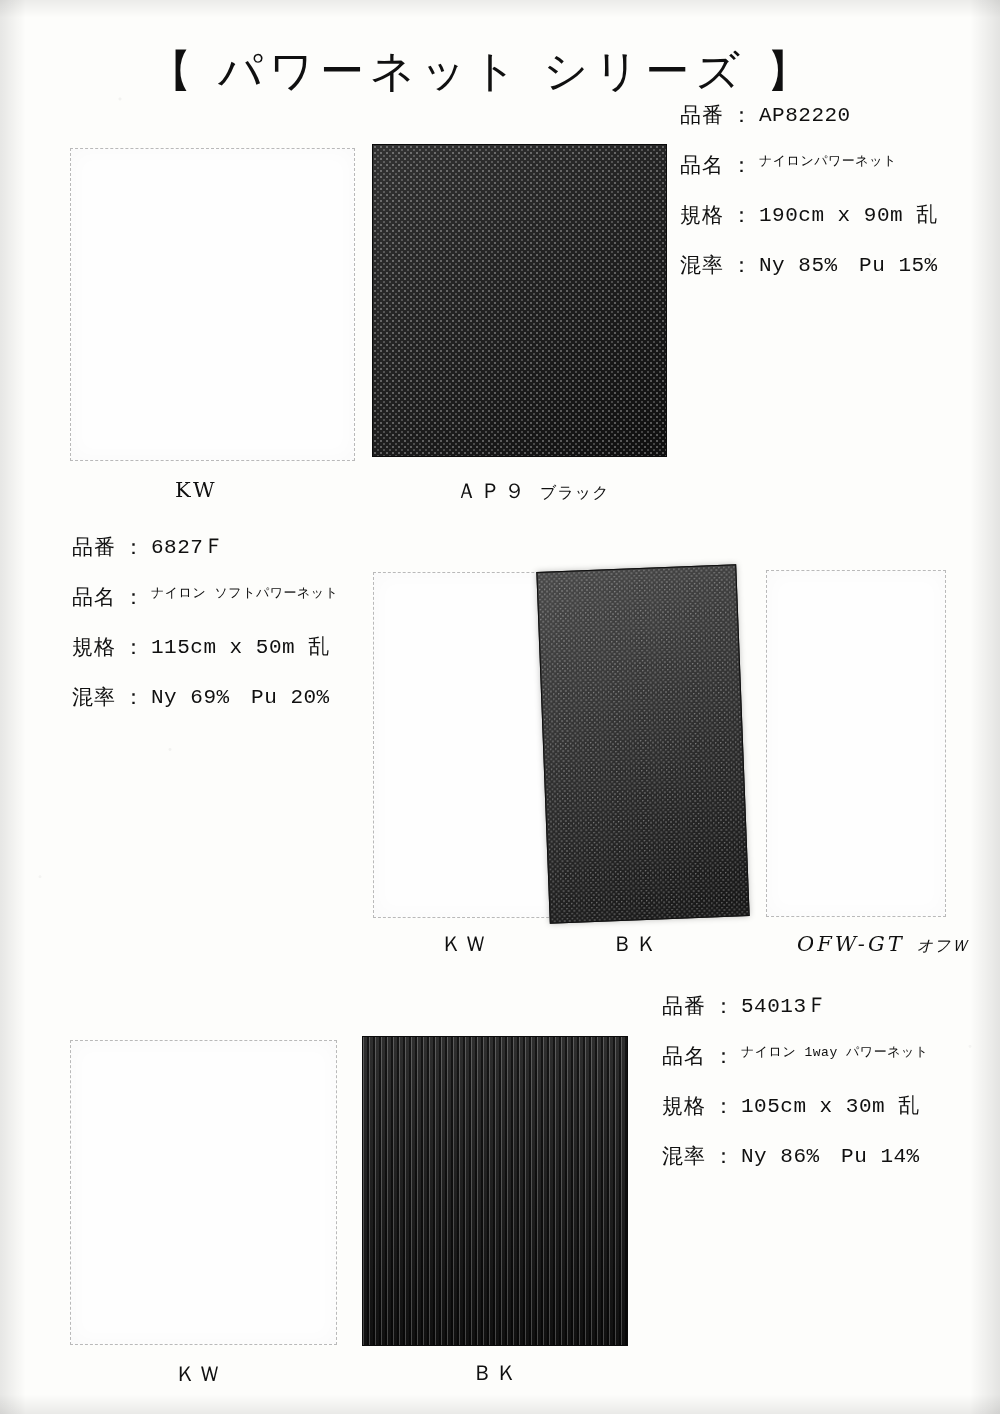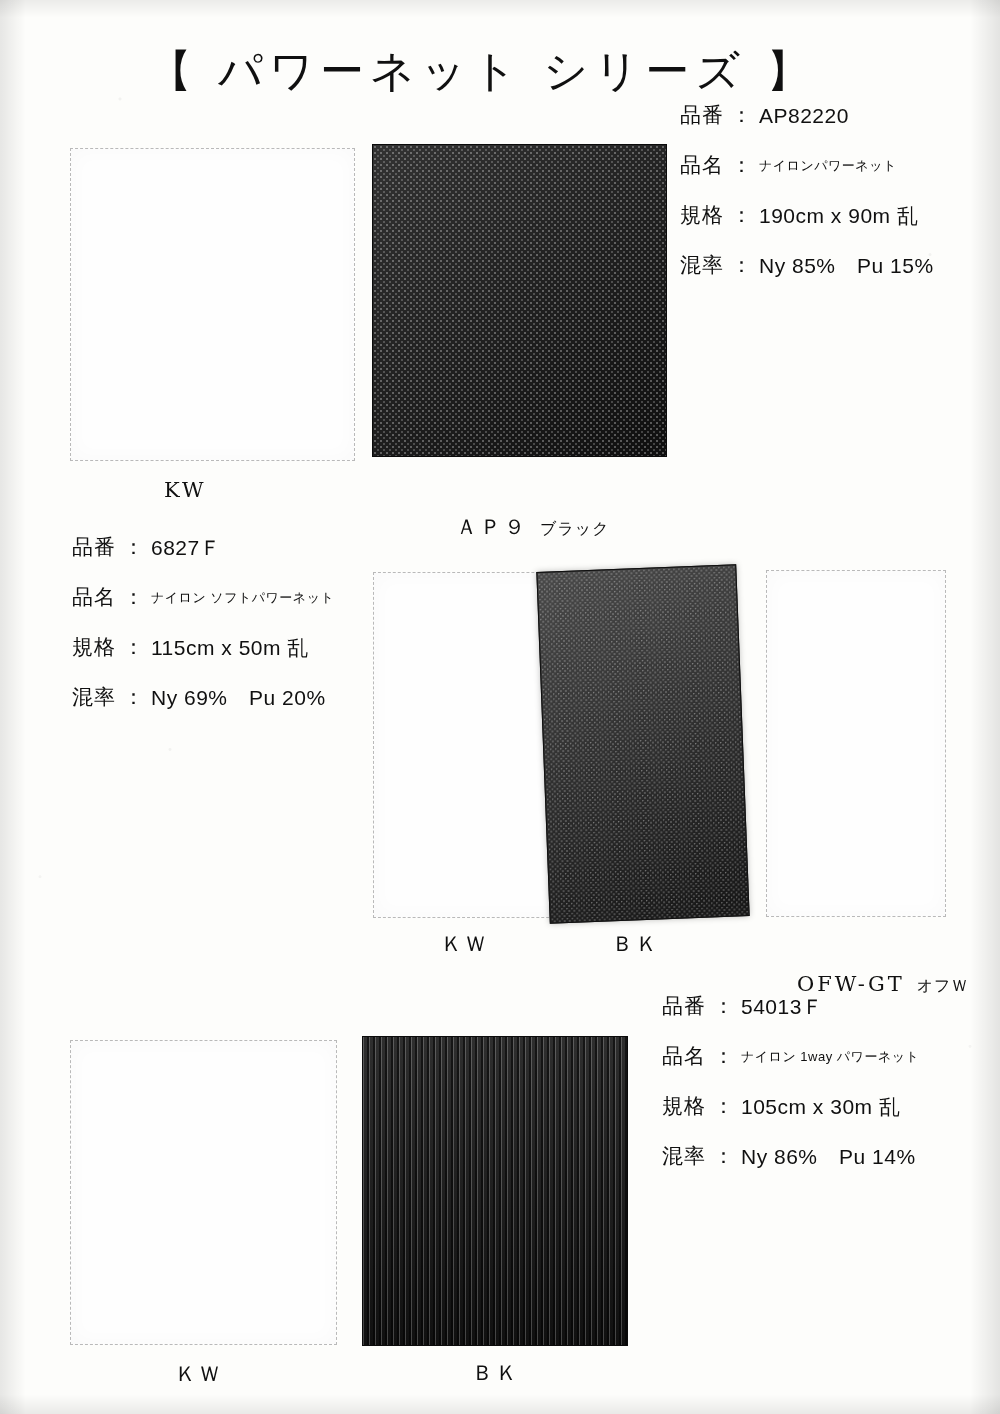--- a/index.html
+++ b/index.html
@@ -68,32 +68,32 @@
 
   
   .spec {
     position: absolute;
     font-size: 21px;
     line-height: 1;
     white-space: nowrap;
   }
   .spec .row {
     display: flex;
-    align-items: center;
+    align-items: flex-start;
     margin-bottom: 29px;
   }
   .spec .label {
     font-family: "DejaVu Serif", "Liberation Serif", serif;
     letter-spacing: 1px;
   }
   .spec .colon {
     padding: 0 7px;
   }
   .spec .value {
-    font-family: Liberation Sans, sans-serif;
+    font-family: Liberation Mono, monospace;
     letter-spacing: 0.5px;
   }
   .spec .value.small {
     font-size: 13px;
   }
 
   #spec-ap82220 { left: 680px; top: 105px; }
   #spec-6827f   { left: 72px;  top: 537px; }
   #spec-54013f  { left: 662px; top: 996px; }
 
@@ -162,31 +162,31 @@
   
   #swatch-6827f-bk {
     transform: rotate(-2.2deg);
   }
   #swatch-6827f-bk .plate {
     box-shadow: 0 0 6px rgba(0,0,0,0.25);
   }
 
   
   #swatch-ap82220-kw { left: 70px;  top: 148px; width: 285px; height: 313px; }
-  #cap-ap82220-kw    { left: 164px; top: 478px; }
+  #cap-ap82220-kw    { left: 175px; top: 478px; }
   #swatch-ap82220-ap9{ left: 372px; top: 144px; width: 295px; height: 313px; }
-  #cap-ap82220-ap9   { left: 456px; top: 477px; margin-top: 36px; }
+  #cap-ap82220-ap9   { left: 456px; top: 477px; }
 
   
   #swatch-6827f-kw   { left: 373px; top: 572px; width: 196px; height: 346px; }
   #cap-6827f-kw      { left: 441px; top: 930px; }
   #swatch-6827f-bk   { left: 543px; top: 568px; width: 200px; height: 352px; }
   #cap-6827f-bk      { left: 612px; top: 930px; }
   #swatch-6827f-ofw  { left: 766px; top: 570px; width: 180px; height: 347px; }
-  #cap-6827f-ofw     { left: 797px; top: 972px; }
+  #cap-6827f-ofw     { left: 797px; top: 932px; font-style: italic; }
 
   
   #swatch-54013f-kw  { left: 70px;  top: 1040px; width: 267px; height: 305px; }
   #cap-54013f-kw     { left: 175px; top: 1360px; }
   #swatch-54013f-bk  { left: 362px; top: 1036px; width: 266px; height: 310px; }
   #cap-54013f-bk     { left: 472px; top: 1359px; }
 </style>
 </head>
 <body>
 

